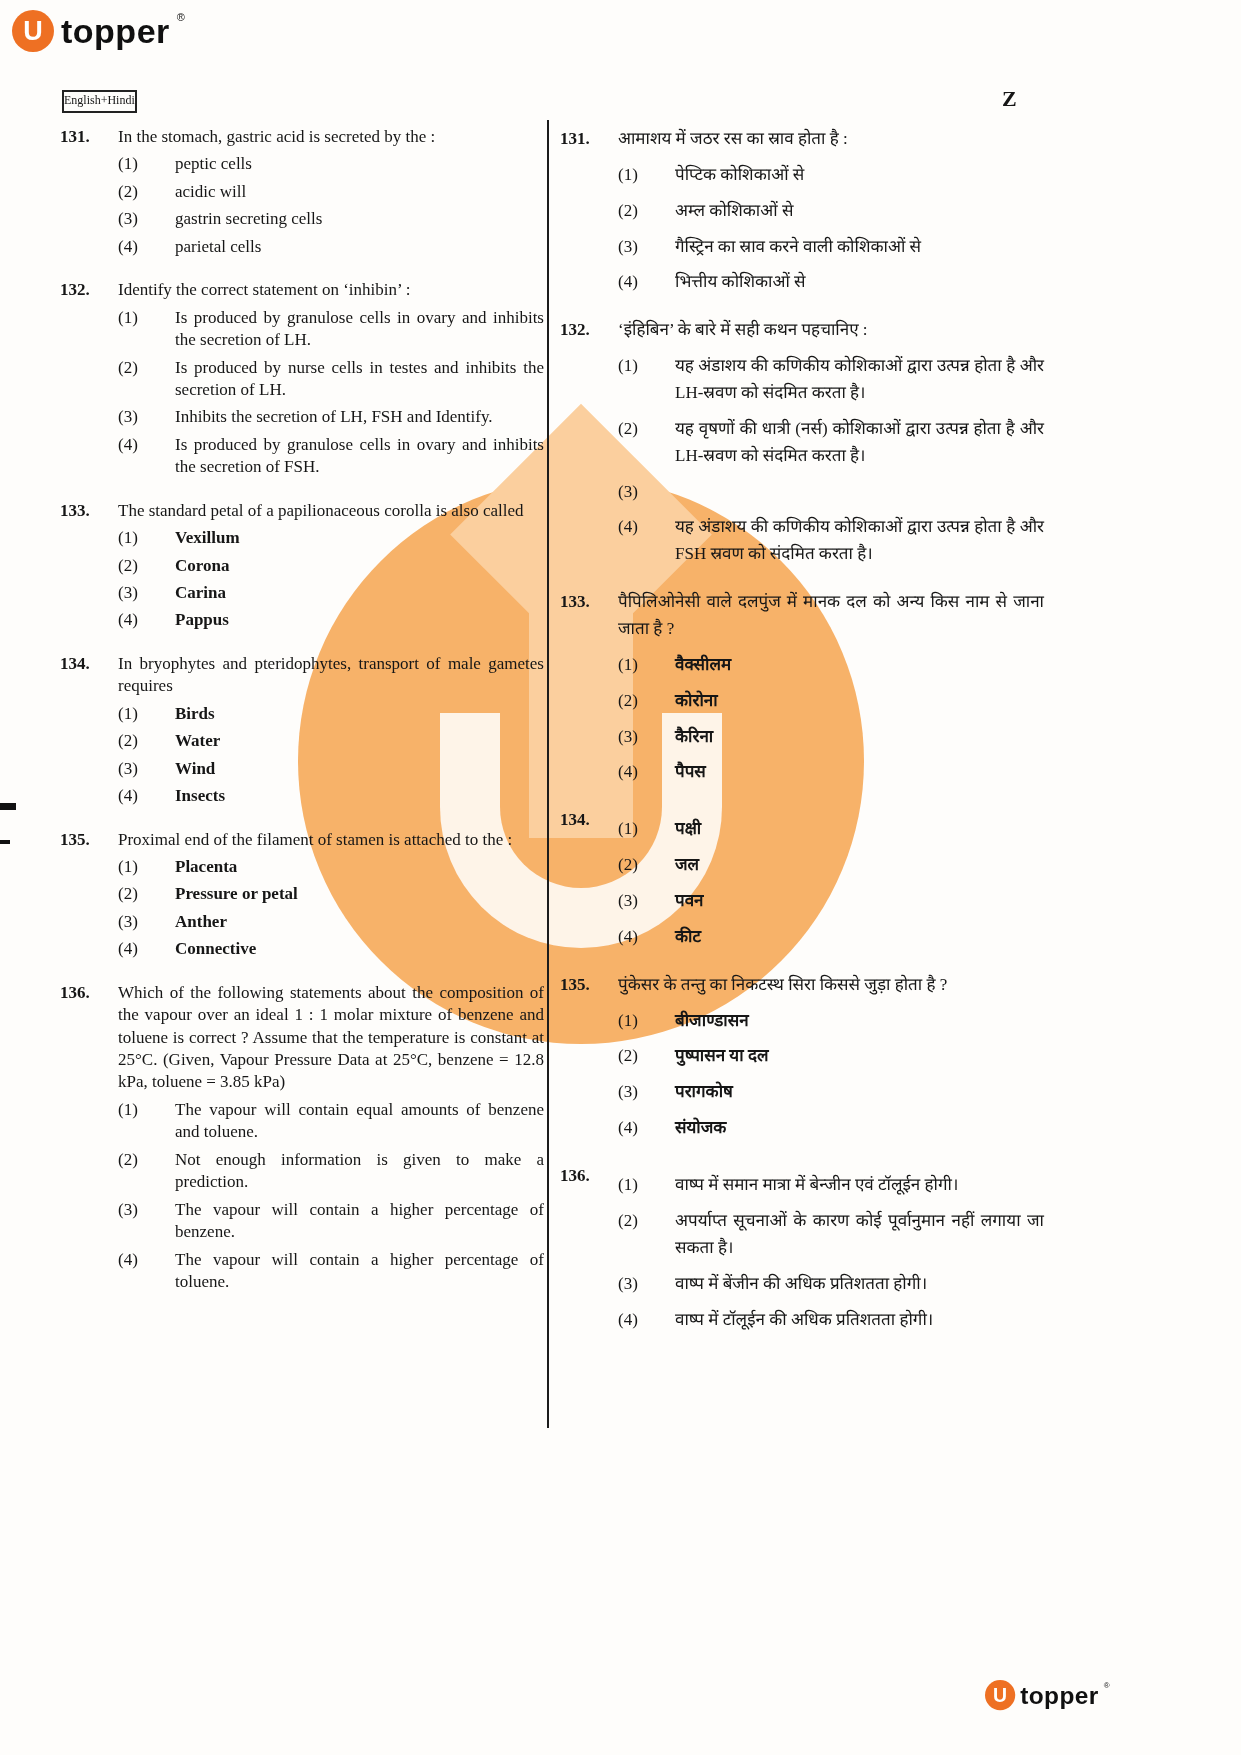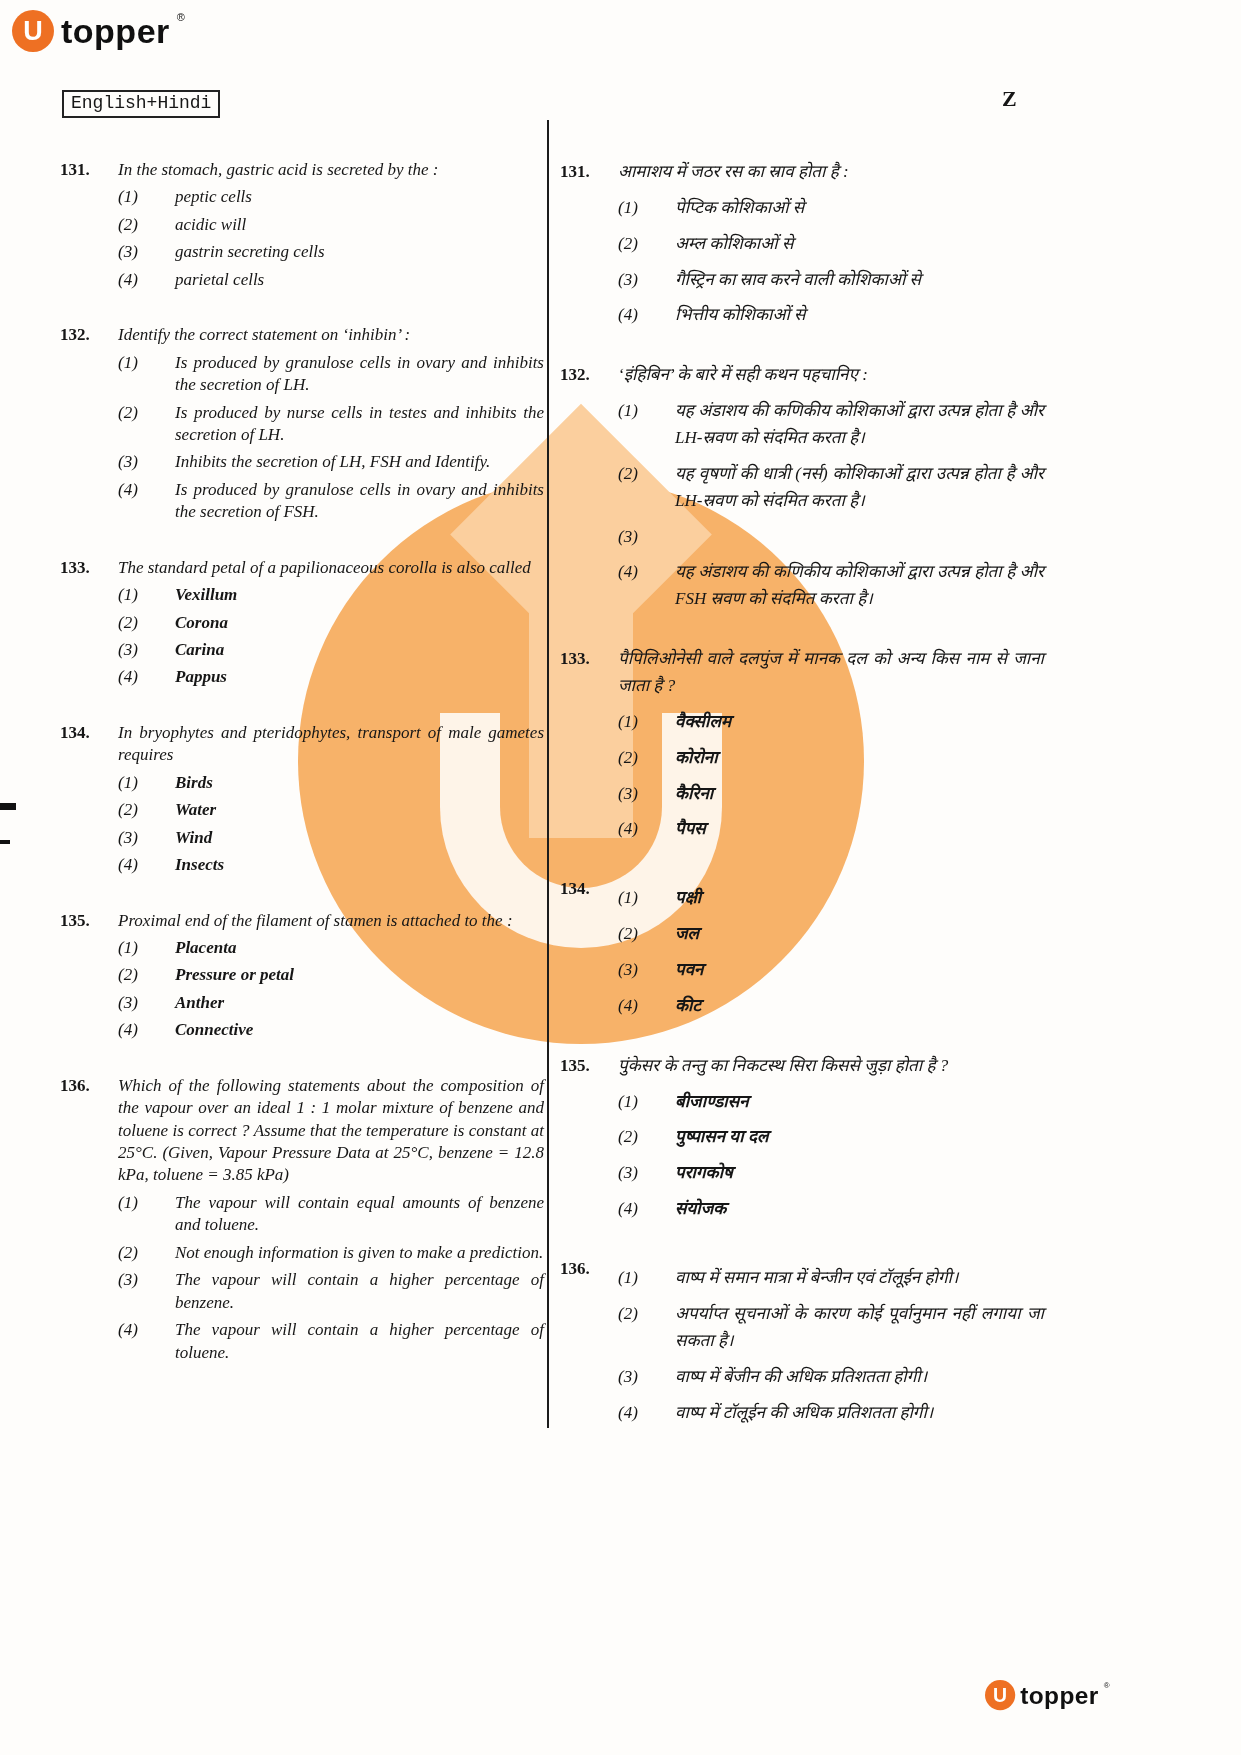--- a/index.html
+++ b/index.html
@@ -21,22 +21,22 @@
   }
   .logo-name {
     font-family:"Liberation Sans", sans-serif; font-weight:bold; font-size:34px;
     letter-spacing:0.5px; color:#101010; line-height:42px;
   }
   .logo-reg { font-size:11px; margin-top:1px; font-family:"Liberation Sans", sans-serif; }
 
   
   .lang-tag {
     position:absolute; left:62px; top:90px; z-index:3;
-    border:2px solid #222; padding:1px 7px 3px;
-    font-family:Liberation Mono, monospace; font-size:18px;
+    border:2px solid #222; padding:1px 0 3px;
+    font-family:Liberation Serif, serif; font-size:12px;
   }
   .series-code { position:absolute; left:1002px; top:86px; font-weight:bold; font-size:22px; z-index:3; }
 
   
   .divider { position:absolute; left:547px; top:120px; width:2px; height:1308px; background:#1c1c1c; z-index:2; }
   .edge-mark { position:absolute; left:0; background:#111; z-index:3; }
   .edge-mark-1 { top:803px; width:16px; height:7px; }
   .edge-mark-2 { top:840px; width:10px; height:4px; }
 
   
@@ -57,23 +57,23 @@
     width:282px; height:235px;
     border:60px solid rgba(255,255,255,0.85); border-top:0;
     border-radius:0 0 150px 150px;
   }
 
   
   .column { position:absolute; top:126px; width:484px; z-index:2; font-size:17px; }
   #col-en { left:60px;  line-height:1.32; }
   #col-hi { left:560px; line-height:1.58; }
 
-  .question  { display:flex; margin-bottom:21px;margin-top:33px; }
+  .question  { display:flex; margin-bottom:21px; }
   .q-num     { flex:0 0 58px; font-weight:bold; }
-  .q-body    { flex:1;font-style:italic; }
+  .q-body    { flex:1; }
   .q-text    { text-align:justify; }
   .option    { display:flex; margin-top:5px; }
   #col-hi .option { margin-top:9px; }
   .opt-label { flex:0 0 57px; }
   .opt-text  { flex:1; text-align:justify; }
   .bold-opt .opt-text { font-weight:bold; }
 </style>
 </head>
 <body>
 

